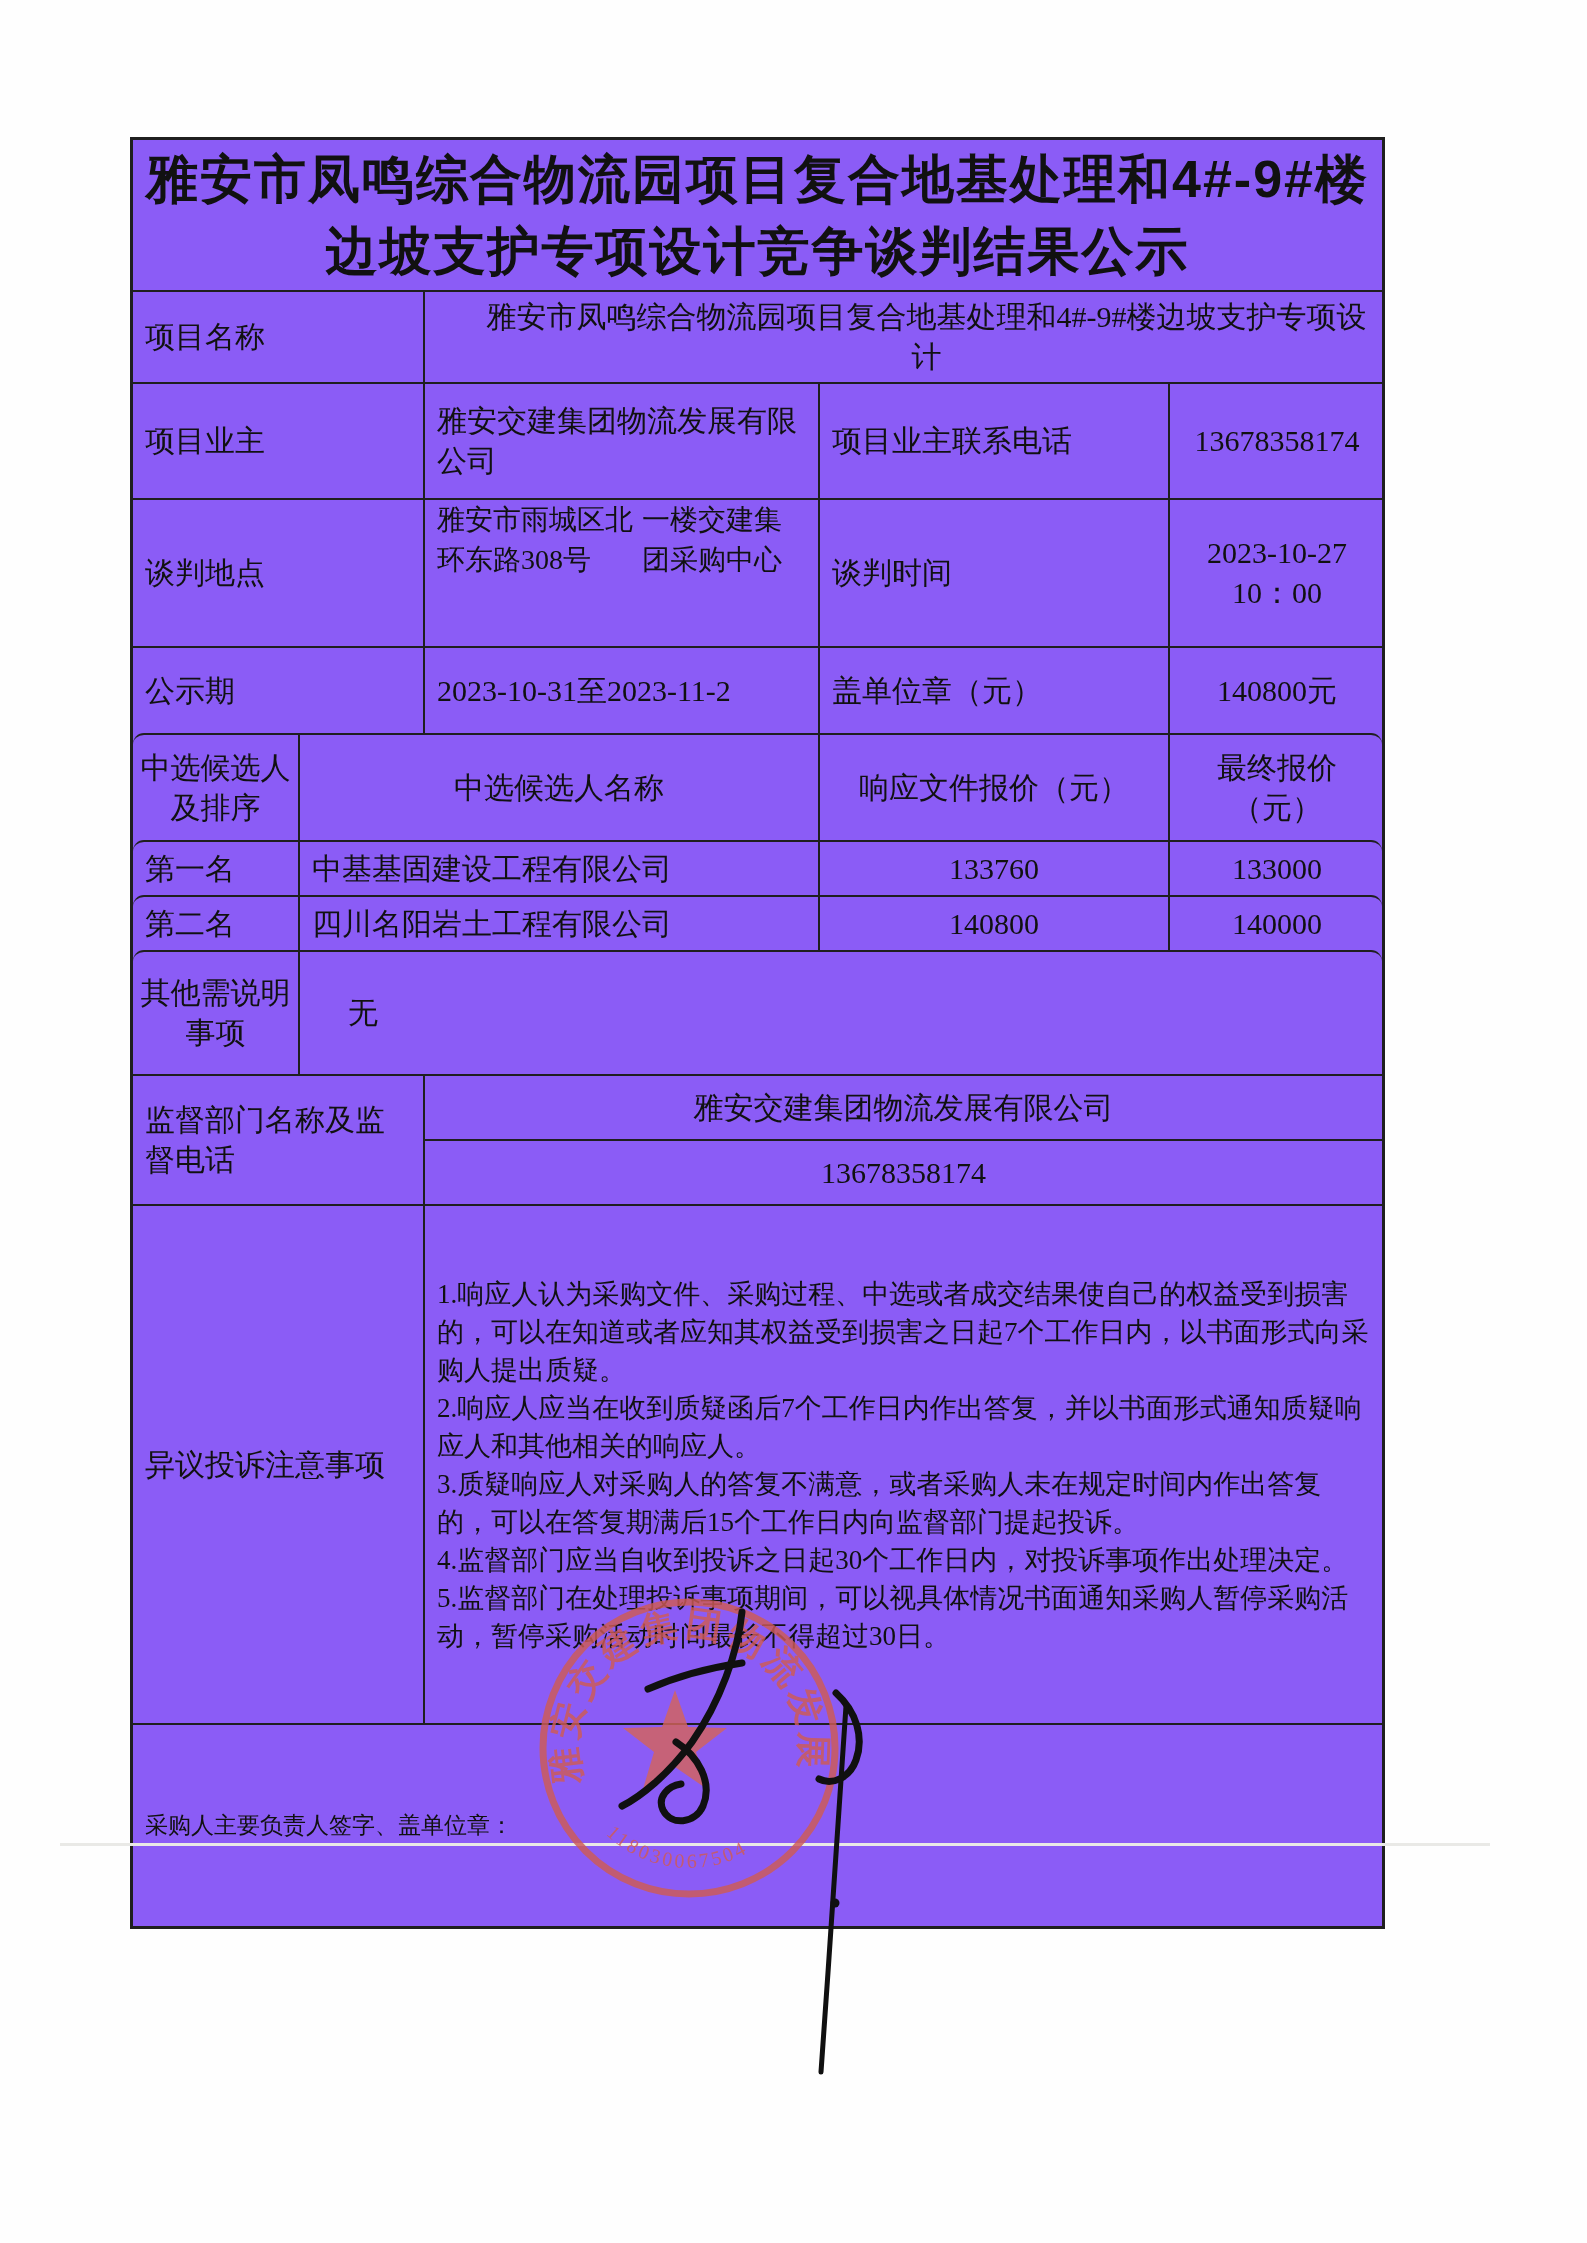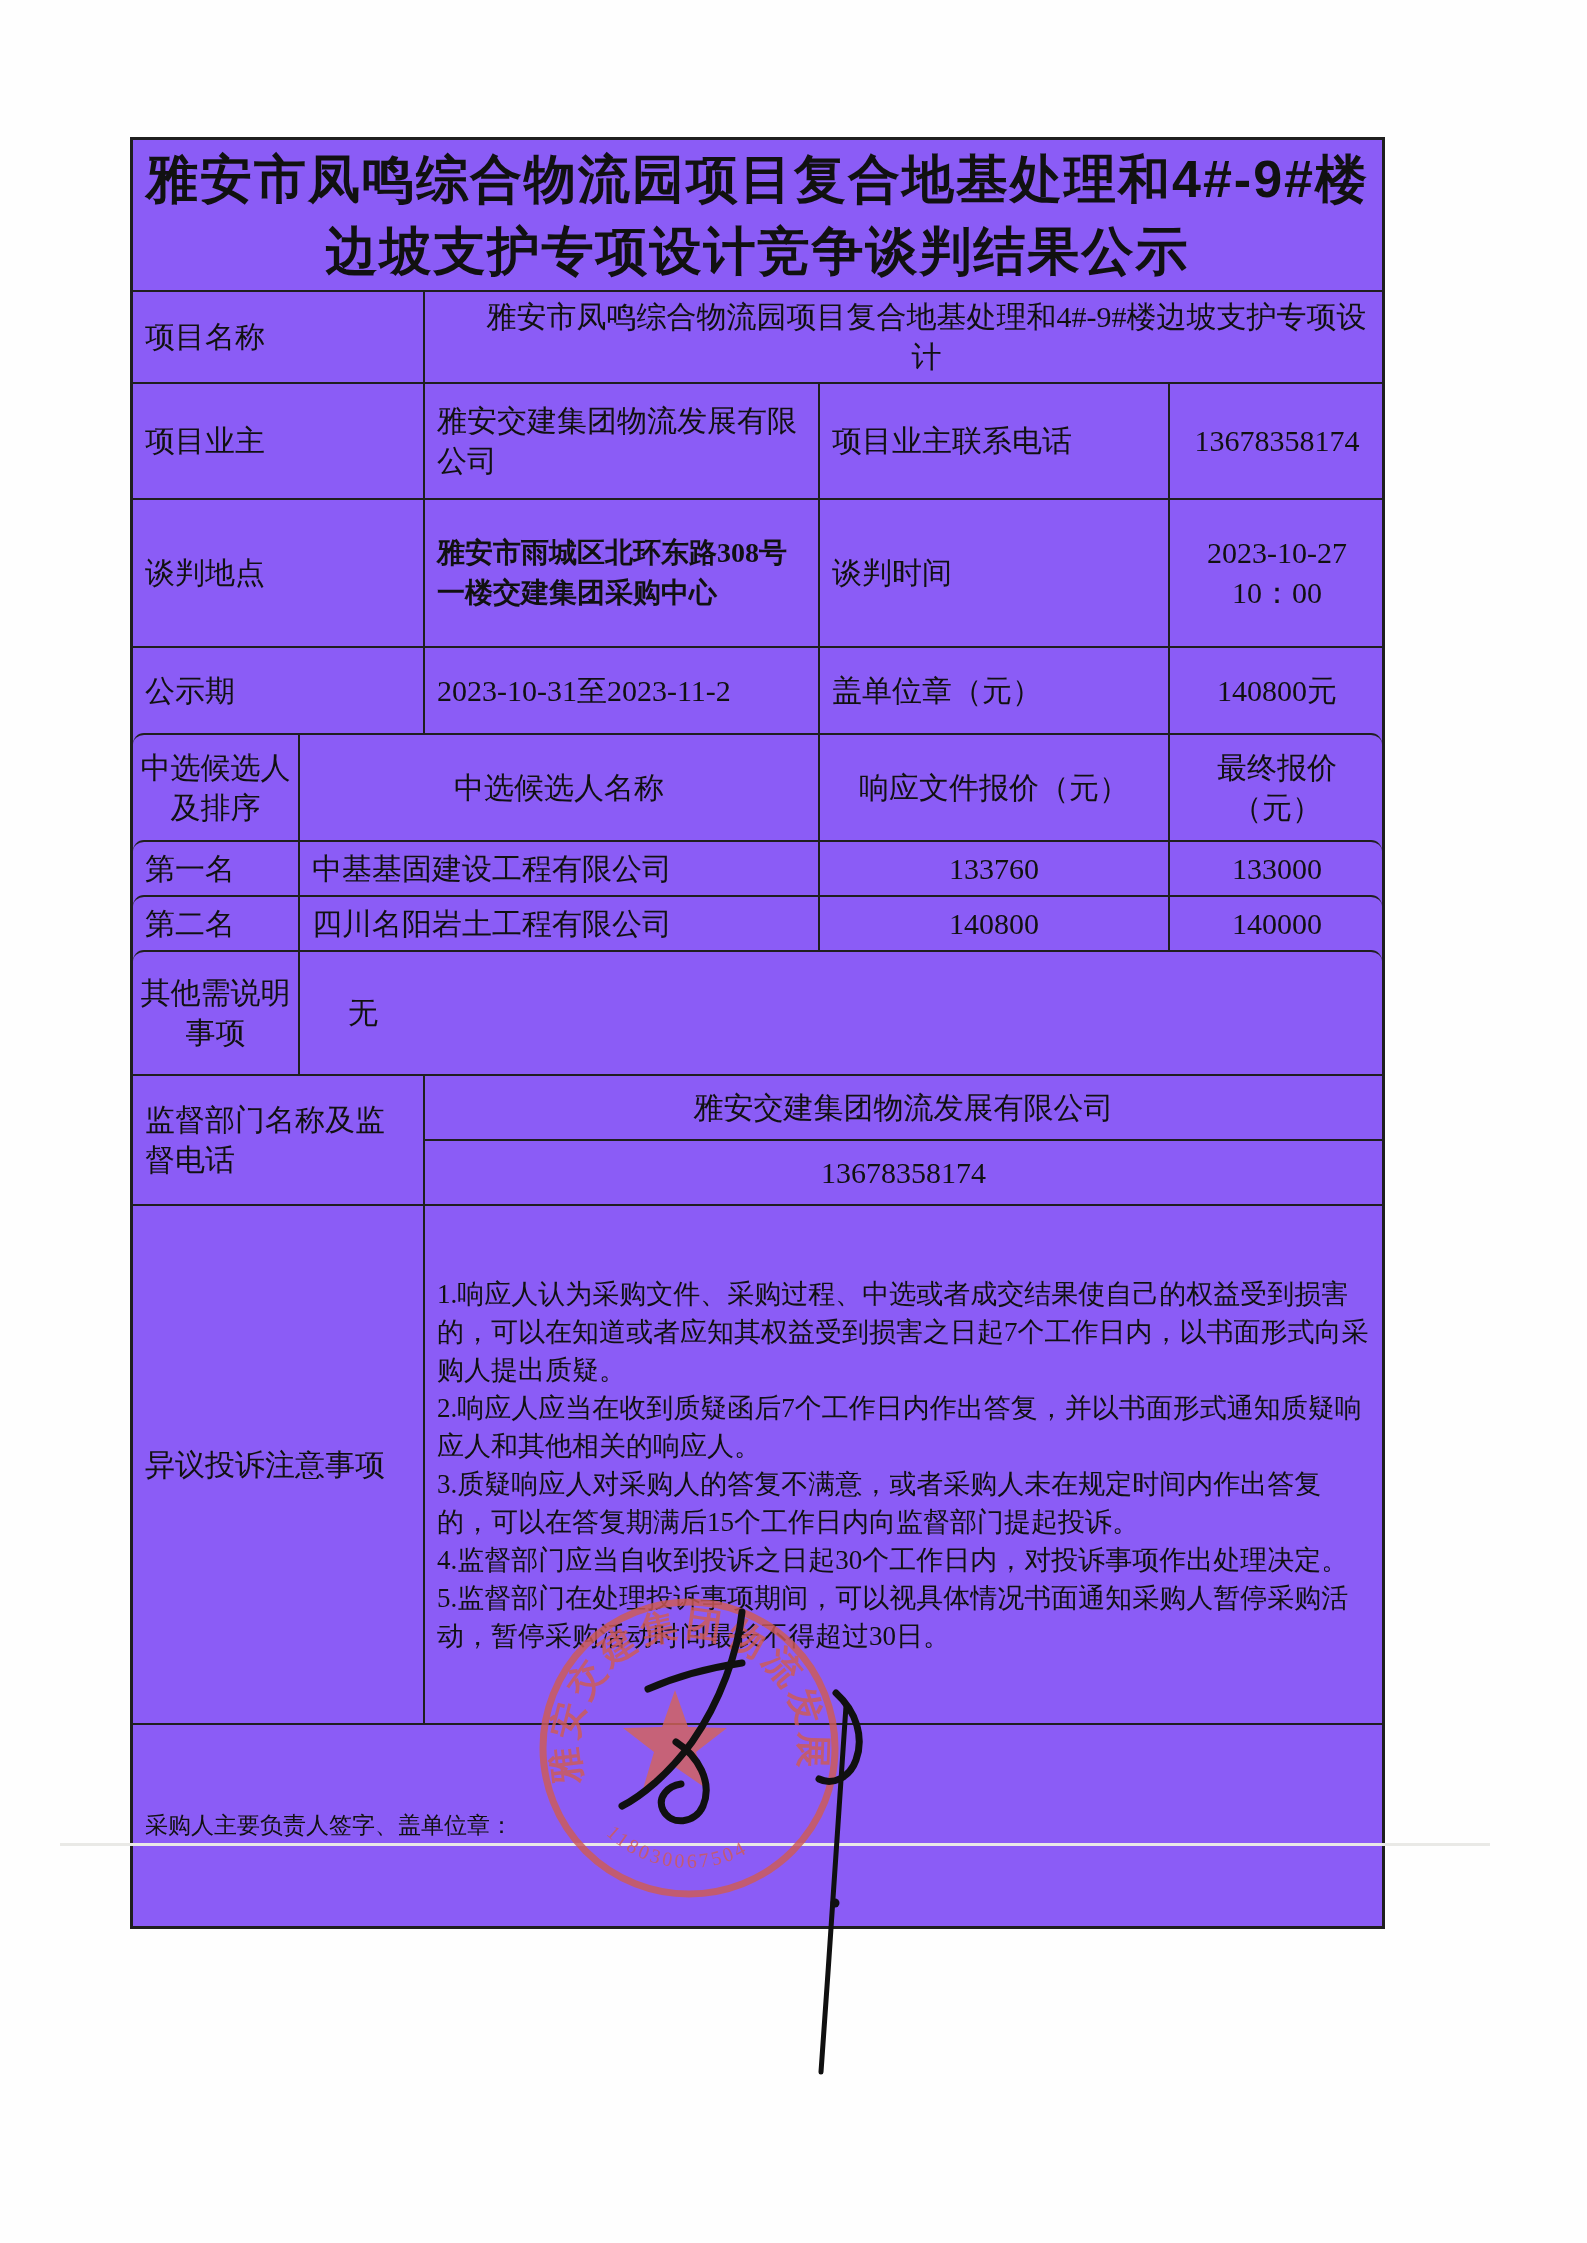--- a/index.html
+++ b/index.html
@@ -43,21 +43,21 @@
 
   .cell{
     display:flex;align-items:center;
     padding:0 12px;
     font-size:30px;line-height:40px;
     box-sizing:border-box;
     overflow:hidden;
   }
   .cell + .cell{border-left:2px solid var(--bc);}
   .center{justify-content:center;text-align:center;padding:0 4px;}
-  .col{flex-direction:column;justify-content:center;align-items:flex-start;font-weight:bold;}
+  .col{flex-direction:row;justify-content:center;align-items:flex-start;}
   .colc{flex-direction:column;justify-content:center;align-items:center;}
   .span3{grid-column:2 / 5;padding-left:48px;}
 
   .title-cell{
     flex-direction:column;justify-content:center;
     font-family:"Liberation Sans", sans-serif;
     font-weight:900;
     font-size:52px;line-height:72px;
     letter-spacing:2px;
     text-align:center;

